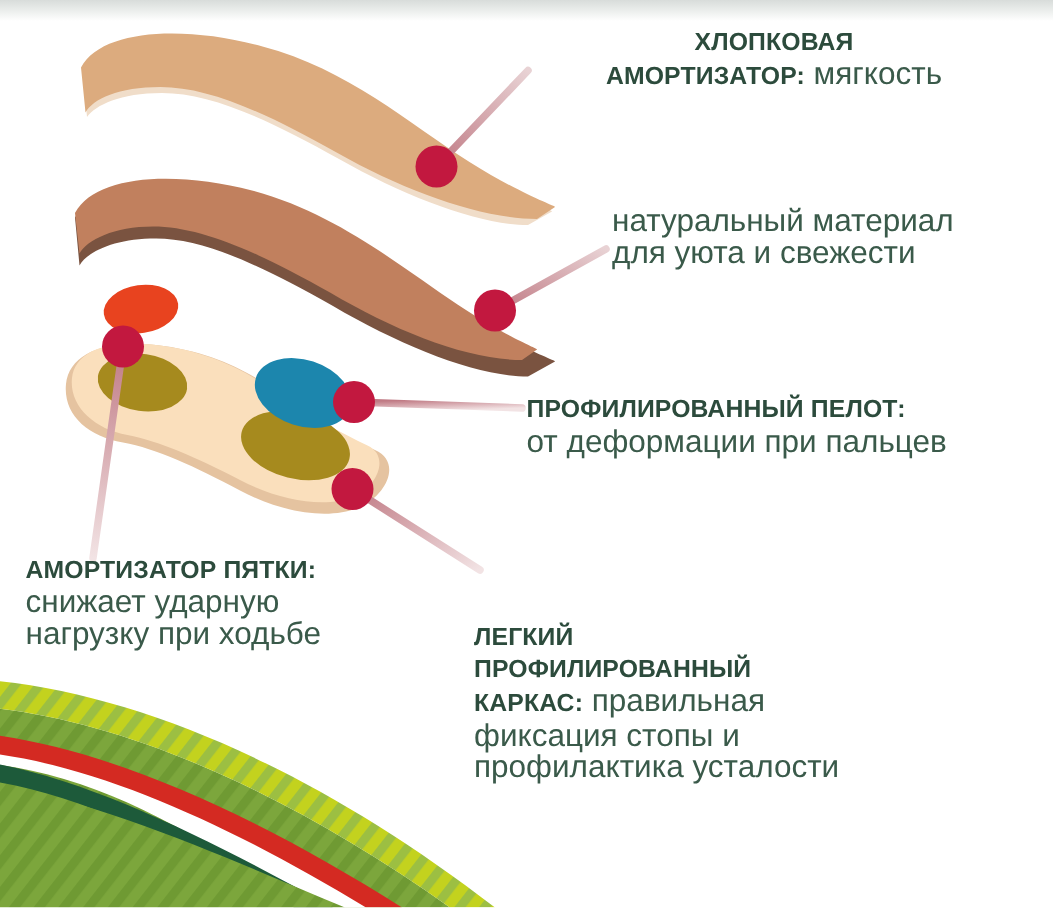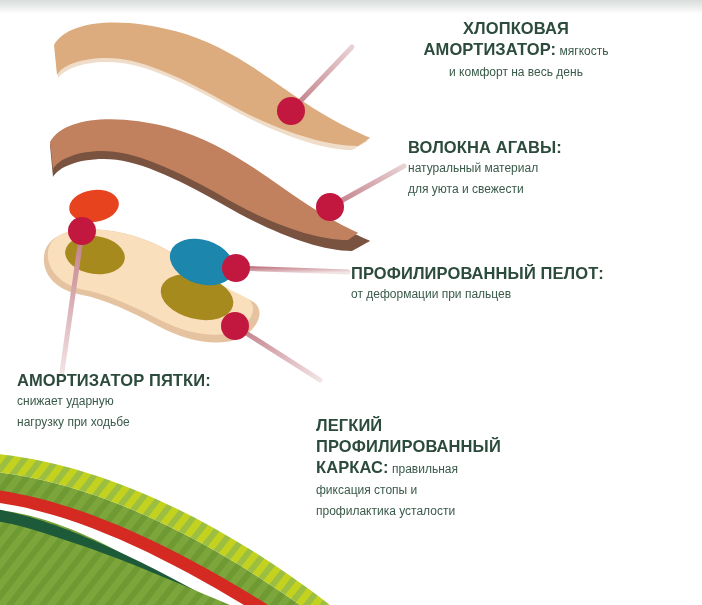--- a/index.html
+++ b/index.html
@@ -24,21 +24,21 @@
   .callout { position:absolute; }
   .callout .ttl {
     font-weight:bold;
     color:#2c4b3c;
     font-size:16.5px;
     line-height:21px;
     letter-spacing:0.1px;
   }
   .callout .body {
     color:#3a5a4a;
-    font-size:12px;
+    font-size:21px;
     line-height:21px;
     font-weight:normal;
   }
   .callout p { margin:0; }
 
   #c-cotton   { left:351px; top:18px;  width:330px;text-align:center; }
   #c-agave    { left:408px; top:137px; width:290px; }
   #c-metatars { left:351px; top:263px; width:340px; }
   #c-heel     { left:17px;  top:370px; width:285px; }
   #c-frame    { left:316px; top:370px; width:300px;margin-top:45px; }
@@ -142,25 +142,23 @@
     </g>
   </svg>
 
   <div class="callout" id="c-cotton">
     <p>
       <span class="ttl">ХЛОПКОВАЯ</span>
     </p>
     <p>
       <span class="ttl">АМОРТИЗАТОР:</span><span class="body"> мягкость</span>
     </p>
-    <p class="body">и комфорт на весь день</p>
   </div>
 
   <div class="callout" id="c-agave">
-    <p class="ttl">ВОЛОКНА АГАВЫ:</p>
     <p class="body">натуральный материал</p>
     <p class="body">для уюта и свежести</p>
   </div>
 
   <div class="callout" id="c-metatars">
     <p class="ttl">ПРОФИЛИРОВАННЫЙ ПЕЛОТ:</p>
     <p class="body">от деформации при пальцев</p>
   </div>
 
   <div class="callout" id="c-heel">

